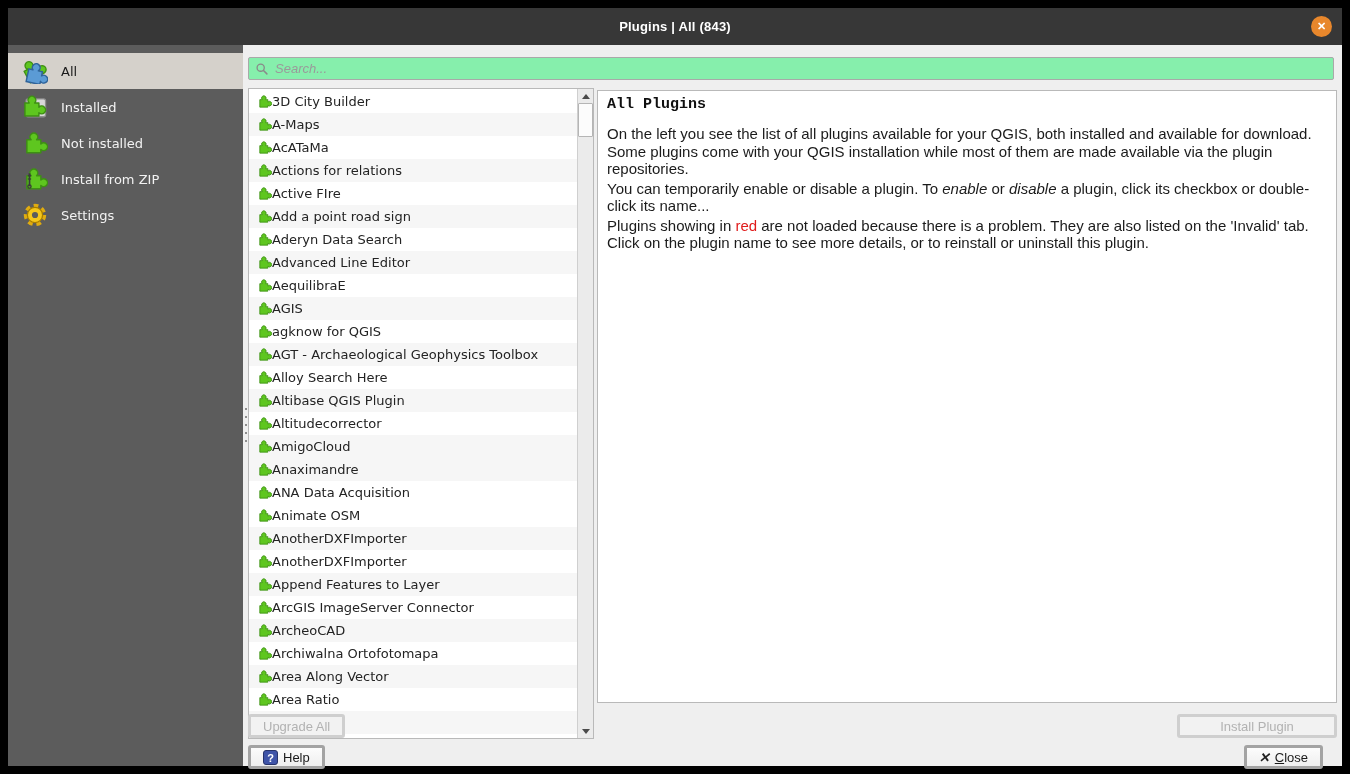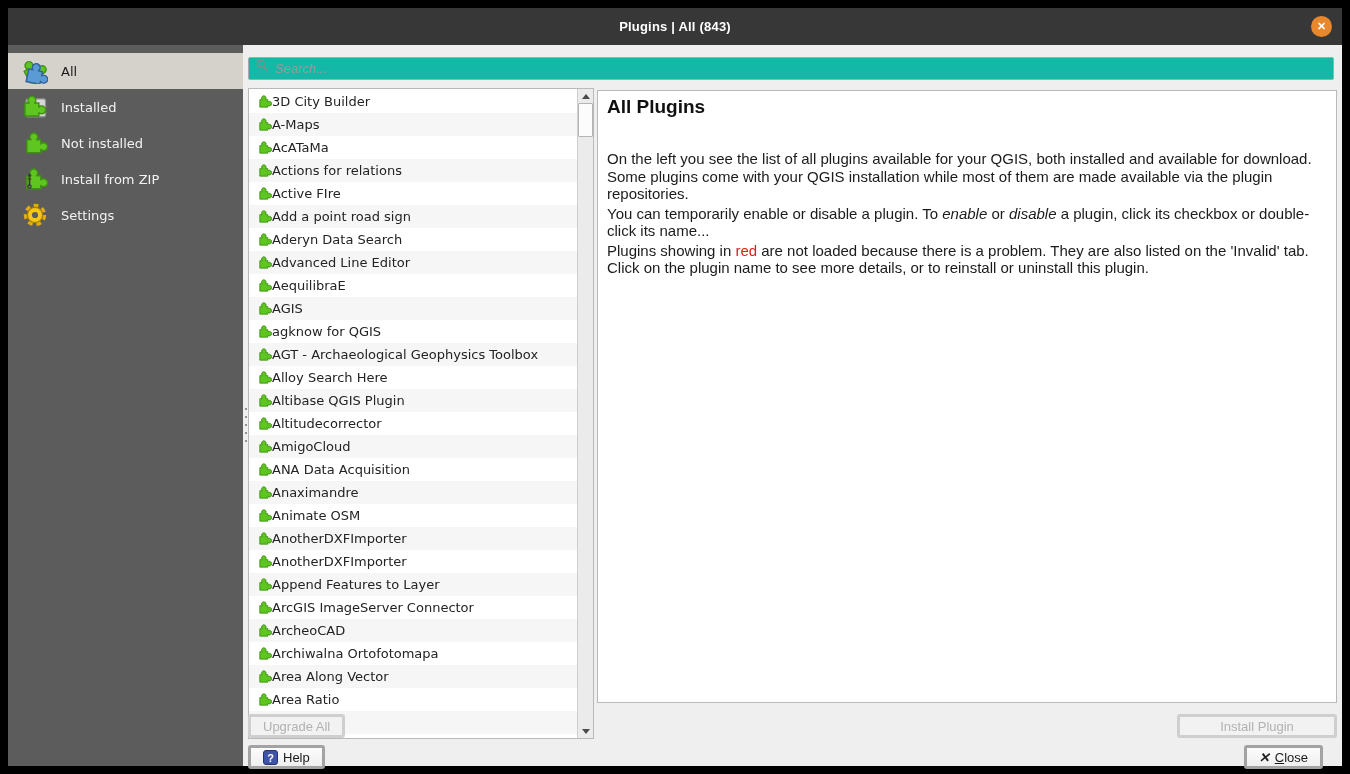--- a/index.html
+++ b/index.html
@@ -19,22 +19,22 @@
   
   .sidebar { position:absolute; left:0; top:37px; width:235px; height:721px; background:#5c5c5c; padding-top:8px; }
   .side-item { height:36px; display:flex; align-items:center; gap:13px; padding-left:14px;
                color:#f2f2f2; font-family:"DejaVu Sans", sans-serif; font-size:13px; cursor:pointer; }
   .side-item.selected { background:#d5d1cb; color:#1a1a1a; }
   .side-icon { width:26px; height:26px; flex:0 0 26px; }
 
   
   .main { position:absolute; left:235px; top:37px; width:1099px; height:721px; background:#efefef; }
 
-  .searchbox { position:absolute; left:5px; top:12px; width:1086px; height:23px; background:#14b8a6;
-               border:1px solid #a9a9a9; border-radius:2px; display:flex; padding-left:6px; }
+  .searchbox { position:absolute; left:5px; top:12px; width:1086px; height:23px; background:#86efac;
+               border:1px solid #a9a9a9; border-radius:2px; display:flex; align-items:center; padding-left:6px; }
   .searchbox svg { flex:0 0 14px; }
   .searchbox input { border:none; outline:none; flex:1; font-size:13px; font-style:italic; color:#444;
                      padding-left:6px; background:transparent; font-family:"Liberation Sans", sans-serif; }
   .searchbox input::placeholder { color:#9a9a9a; font-style:italic; }
 
   
   .list-panel { position:absolute; left:5px; top:43px; width:346px; height:651px; background:#fff;
                 border:1px solid #b9b9b9; overflow:hidden; }
   .rows { position:absolute; left:0; top:1px; right:16px; }
   .row { height:23px; display:flex; align-items:center; padding-left:8px; background:#fff;
@@ -53,21 +53,21 @@
 
   
   .splitter { position:absolute; width:5px; height:34px; display:flex; flex-direction:column; align-items:center; justify-content:space-between; }
   .splitter i { display:block; width:2px; height:2px; background:#8d8d8d; }
   .splitter.left { left:0; top:363px; }
   .splitter.right { left:347px; top:363px; }
 
   
   .details { position:absolute; left:354px; top:45px; width:740px; height:613px; background:#fff;
              border:1px solid #b9b9b9; padding:5px 9px; overflow:hidden; }
-  .details h2 { font-size:19px; font-weight:bold; color:#101010; margin-bottom:32px; }
+  .details h2 { font-size:15px; font-weight:bold; color:#101010; margin-bottom:12px;font-family:Liberation Mono, monospace; }
   .details p { font-size:15px; line-height:17.5px; color:#1b1b1b; margin-bottom:2px; }
   .details .em { font-style:italic; }
   .details .red { color:#e01b1b; }
 
   
   .btn { position:absolute; height:24px; border:3px solid #a3a3a3; border-radius:3px;
          background:linear-gradient(#fcfcfc,#efefef); font-size:13px; color:#1a1a1a;
          display:flex; align-items:center; justify-content:center; gap:5px; padding:0 12px; cursor:pointer; }
   .btn.disabled { background:#f2f2f2; color:#b2b2b2; border-color:#cfcfcf; cursor:default; }
   .btn-upgrade { left:5px; top:669px; min-width:80px; }
@@ -263,32 +263,32 @@
             <span>Altitudecorrector</span>
           </div>
 
           <div class="row alt">
             <svg width="15" height="15" viewBox="0 0 16 16">
               <path d="M3 7 H5.6 A2.4 2.4 0 1 1 9 7 H11.6 V9.6 A2.4 2.4 0 1 1 11.6 13 V15 H3 Z" fill="#5ec61f" stroke="#3e8f14" stroke-width="0.9" stroke-linejoin="round" transform="translate(0 -1)"></path>
             </svg>
             <span>AmigoCloud</span>
           </div>
 
+          <div class="row alt">
+            <svg width="15" height="15" viewBox="0 0 16 16">
+              <path d="M3 7 H5.6 A2.4 2.4 0 1 1 9 7 H11.6 V9.6 A2.4 2.4 0 1 1 11.6 13 V15 H3 Z" fill="#5ec61f" stroke="#3e8f14" stroke-width="0.9" stroke-linejoin="round" transform="translate(0 -1)"></path>
+            </svg>
+            <span>Anaximandre</span>
+          </div>
+
           <div class="row">
             <svg width="15" height="15" viewBox="0 0 16 16">
               <path d="M3 7 H5.6 A2.4 2.4 0 1 1 9 7 H11.6 V9.6 A2.4 2.4 0 1 1 11.6 13 V15 H3 Z" fill="#5ec61f" stroke="#3e8f14" stroke-width="0.9" stroke-linejoin="round" transform="translate(0 -1)"></path>
             </svg>
             <span>ANA Data Acquisition</span>
-          </div>
-
-          <div class="row alt">
-            <svg width="15" height="15" viewBox="0 0 16 16">
-              <path d="M3 7 H5.6 A2.4 2.4 0 1 1 9 7 H11.6 V9.6 A2.4 2.4 0 1 1 11.6 13 V15 H3 Z" fill="#5ec61f" stroke="#3e8f14" stroke-width="0.9" stroke-linejoin="round" transform="translate(0 -1)"></path>
-            </svg>
-            <span>Anaximandre</span>
           </div>
 
           <div class="row">
             <svg width="15" height="15" viewBox="0 0 16 16">
               <path d="M3 7 H5.6 A2.4 2.4 0 1 1 9 7 H11.6 V9.6 A2.4 2.4 0 1 1 11.6 13 V15 H3 Z" fill="#5ec61f" stroke="#3e8f14" stroke-width="0.9" stroke-linejoin="round" transform="translate(0 -1)"></path>
             </svg>
             <span>Animate OSM</span>
           </div>
 
           <div class="row alt">

